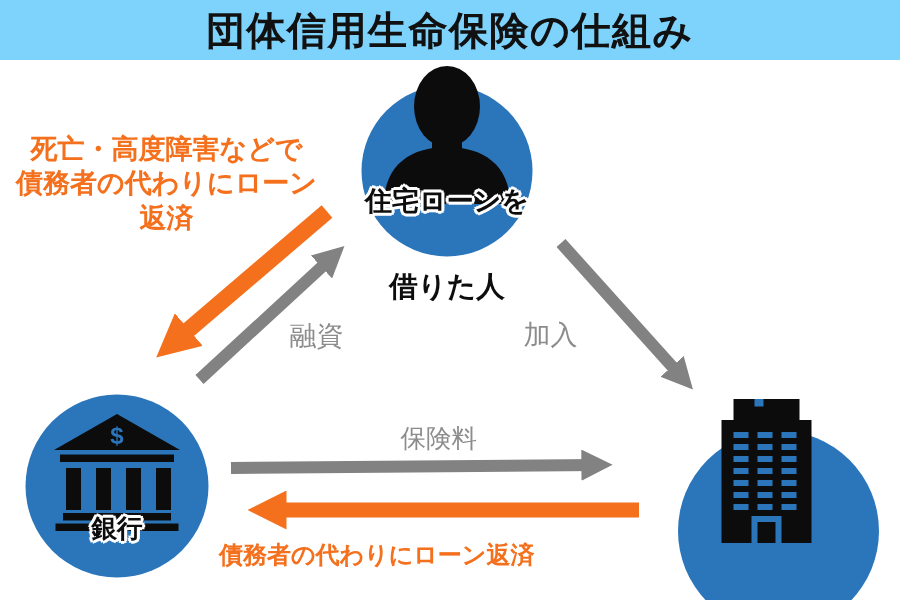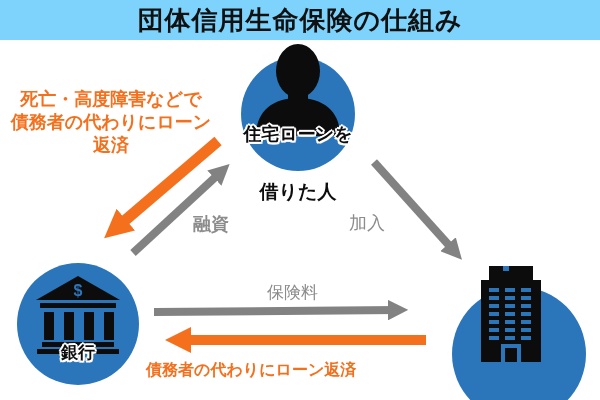--- a/index.html
+++ b/index.html
@@ -44,21 +44,21 @@
   .building-svg{position:absolute;left:477px;top:266px;}
   .insurer-label{
     position:absolute;left:445px;top:354px;width:150px;text-align:center;
     font-weight:bold;color:#0d0d0d;font-size:20px;
     text-shadow:2px 0 0 #fff,-2px 0 0 #fff,0 2px 0 #fff,0 -2px 0 #fff,
                 1.5px 1.5px 0 #fff,-1.5px 1.5px 0 #fff,1.5px -1.5px 0 #fff,-1.5px -1.5px 0 #fff;
   }
   
   .gray-label{position:absolute;color:#8c8c8c;font-size:18px;}
   .premium-label{left:267px;top:281px;font-size:17px;}
-  .loan-label{left:193px;top:212px;font-weight:bold;}
+  .loan-label{left:193px;top:212px;}
   .enroll-label{left:349px;top:211px;}
   .orange-note{
     position:absolute;color:#f4701d;font-weight:bold;
   }
   .default-note{left:2px;top:88px;width:218px;text-align:center;font-size:18px;line-height:23px;}
   .repayment-note{left:146px;top:360px;font-size:16px;}
 </style>
 </head>
 <body>
 

